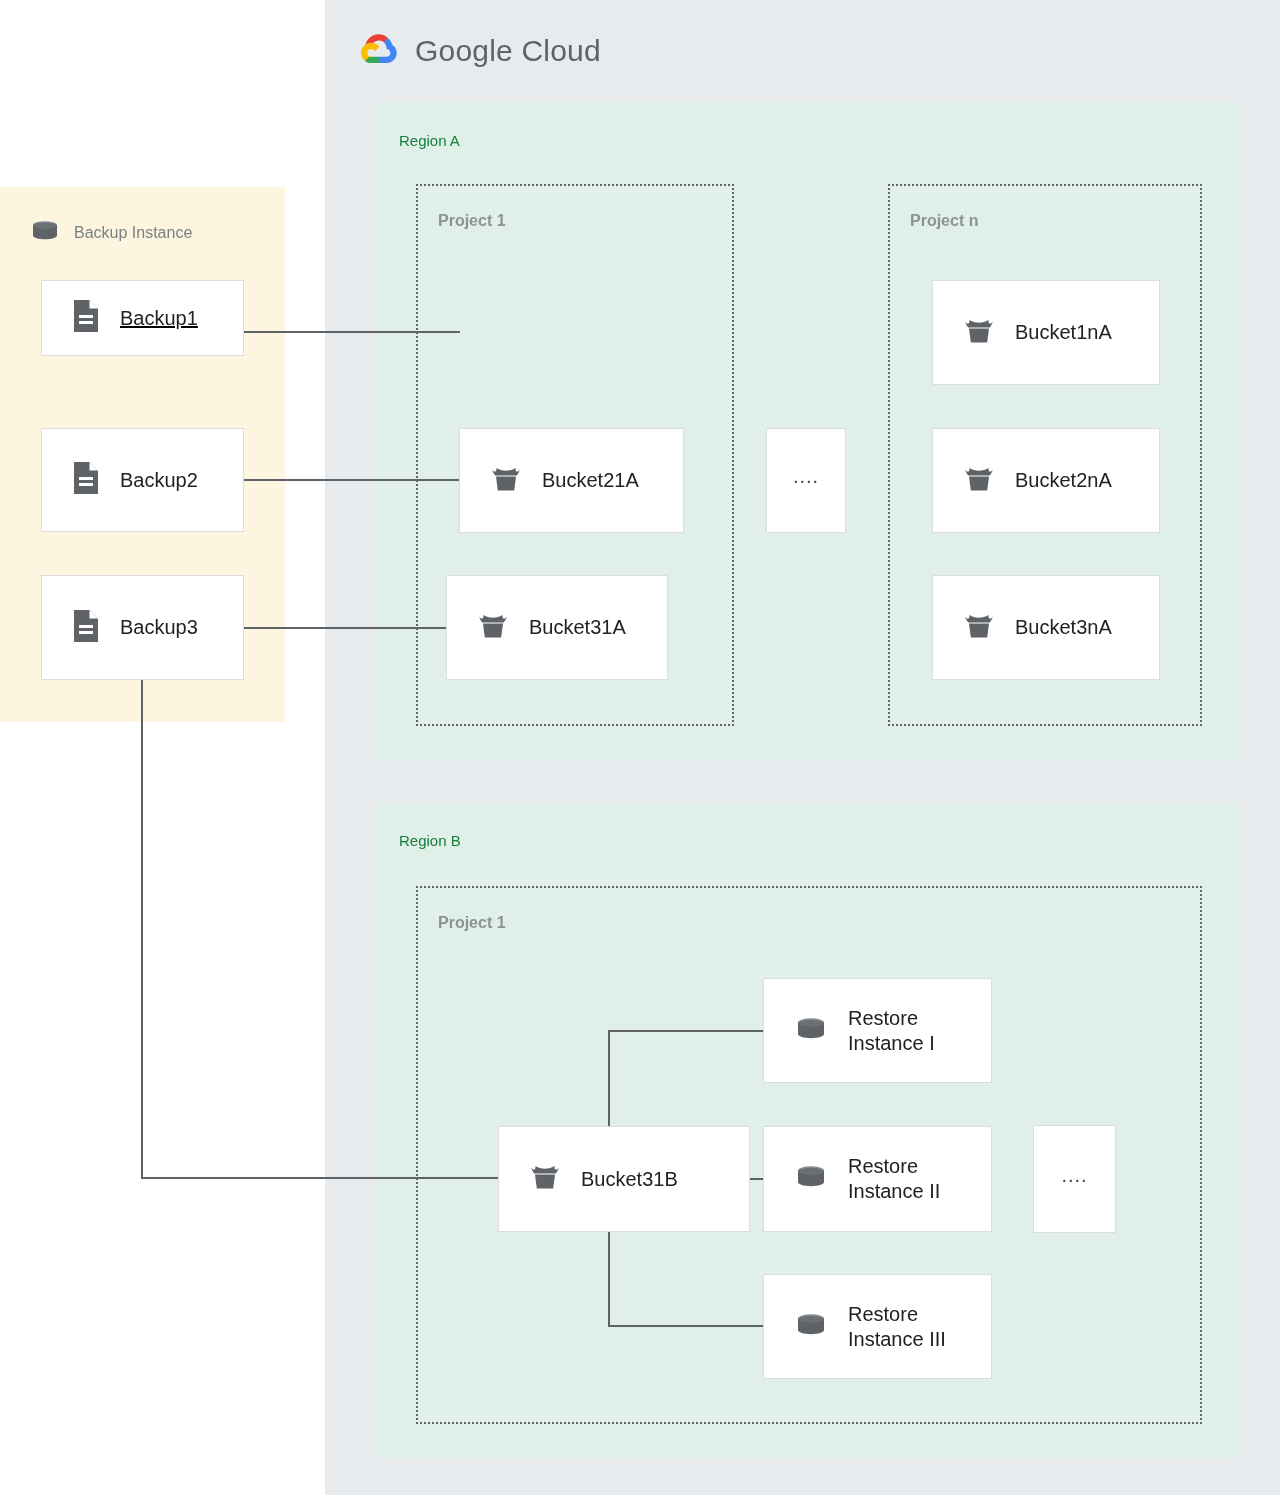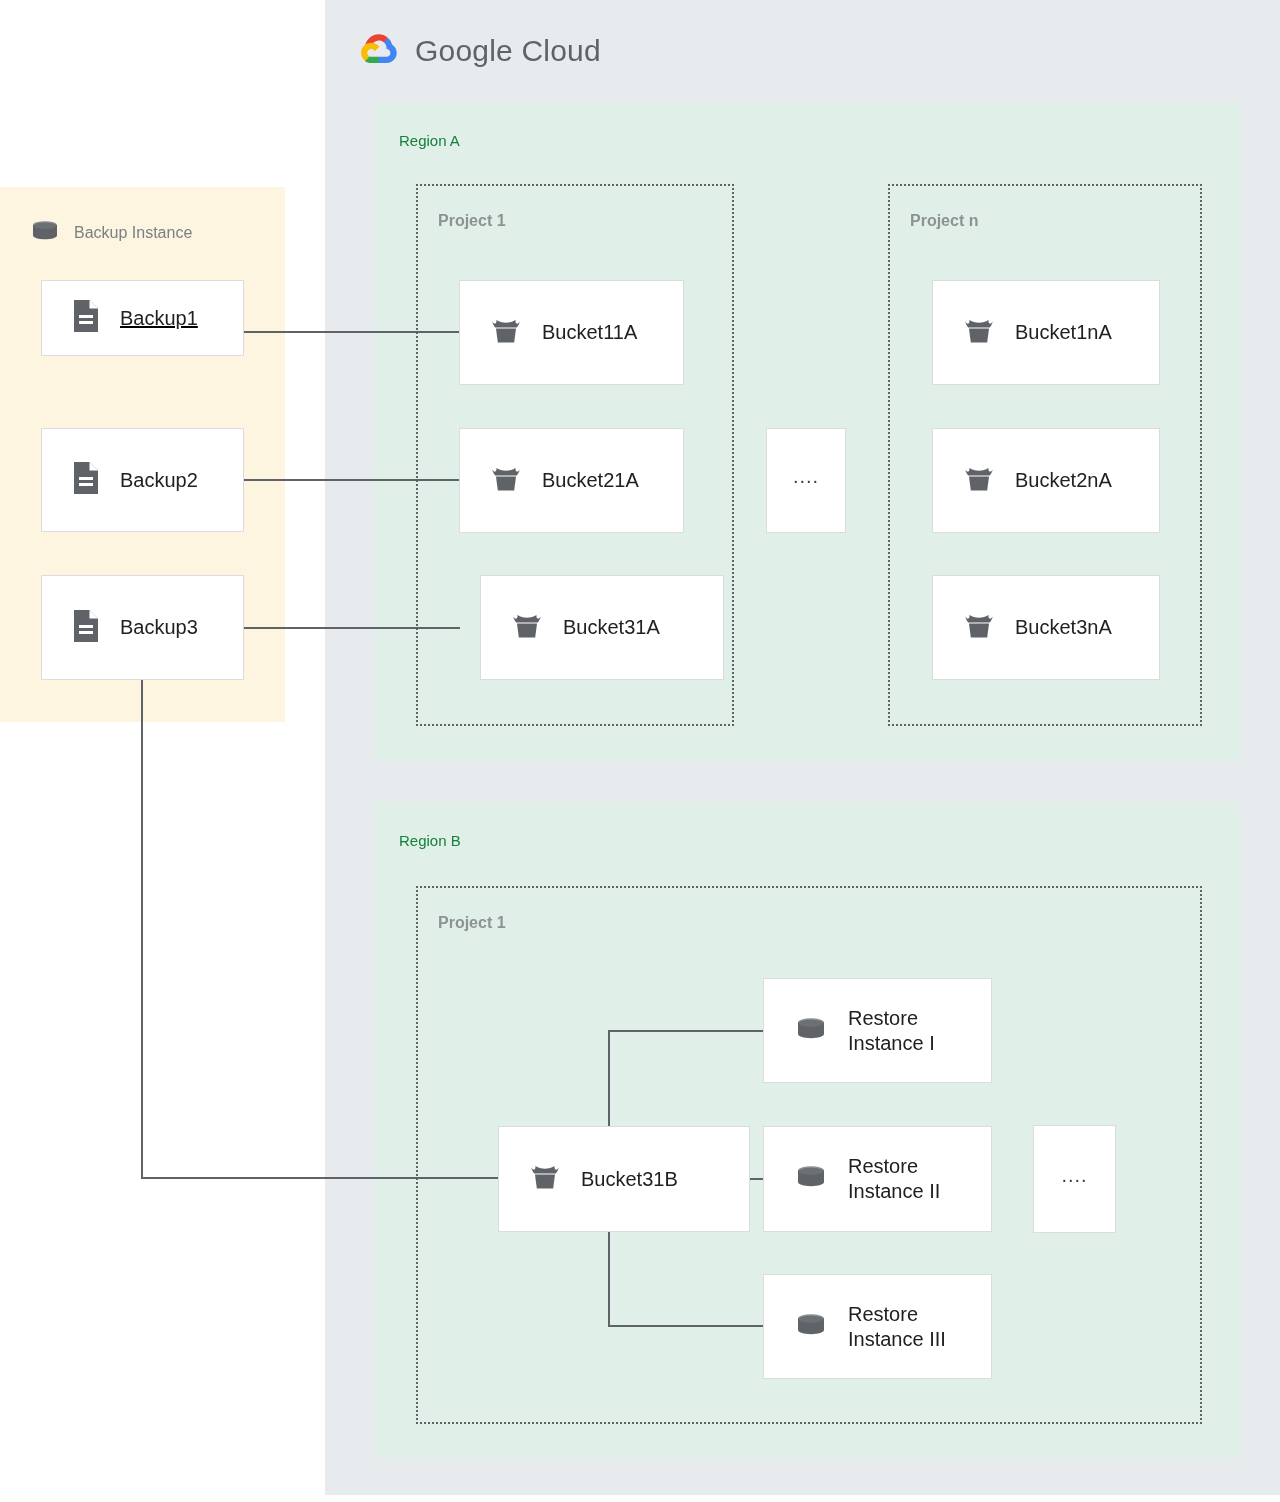--- a/index.html
+++ b/index.html
@@ -160,41 +160,32 @@
   </div>
 
   <div class="project-box" style="left:416px; top:184px; width:314px; height:538px;">
     <div class="project-title">Project 1</div>
   </div>
 
   <div class="project-box" style="left:888px; top:184px; width:310px; height:538px;">
     <div class="project-title">Project n</div>
   </div>
 
-  <div class="card with-icon" style="left:459px; top:280px; width:225px; height:105px;">
-    <span class="icon">
-      <svg width="36" height="34" viewBox="0 0 36 34">
-        <path d="M4 7.5 C4 7.5 5.8 12.2 7.2 13.4 L28.8 13.4 C30.2 12.2 32 7.5 32 7.5 C32 7.5 30.4 10.2 28.6 9.6 C27.2 9.1 27.5 5.8 27.5 5.8 C27.5 5.8 24.4 8.8 18 8.8 C11.6 8.8 8.5 5.8 8.5 5.8 C8.5 5.8 8.8 9.1 7.4 9.6 C5.6 10.2 4 7.5 4 7.5 Z" fill="#5f6368"></path>
-        <path d="M8 14.6 L28 14.6 L26.2 28.5 L9.8 28.5 Z" fill="#5f6368"></path>
-      </svg>
-    </span>
-    <span class="card-label">Bucket11A</span>
-  </div>
 
   <div class="card with-icon" style="left:459px; top:428px; width:225px; height:105px;">
     <span class="icon">
       <svg width="36" height="34" viewBox="0 0 36 34">
         <path d="M4 7.5 C4 7.5 5.8 12.2 7.2 13.4 L28.8 13.4 C30.2 12.2 32 7.5 32 7.5 C32 7.5 30.4 10.2 28.6 9.6 C27.2 9.1 27.5 5.8 27.5 5.8 C27.5 5.8 24.4 8.8 18 8.8 C11.6 8.8 8.5 5.8 8.5 5.8 C8.5 5.8 8.8 9.1 7.4 9.6 C5.6 10.2 4 7.5 4 7.5 Z" fill="#5f6368"></path>
         <path d="M8 14.6 L28 14.6 L26.2 28.5 L9.8 28.5 Z" fill="#5f6368"></path>
       </svg>
     </span>
     <span class="card-label">Bucket21A</span>
   </div>
 
-  <div class="card with-icon" style="left:480px; top:575px; width:244px; height:105px;">
+  <div class="card with-icon" style="left:446px; top:575px; width:222px; height:105px;">
     <span class="icon">
       <svg width="36" height="34" viewBox="0 0 36 34">
         <path d="M4 7.5 C4 7.5 5.8 12.2 7.2 13.4 L28.8 13.4 C30.2 12.2 32 7.5 32 7.5 C32 7.5 30.4 10.2 28.6 9.6 C27.2 9.1 27.5 5.8 27.5 5.8 C27.5 5.8 24.4 8.8 18 8.8 C11.6 8.8 8.5 5.8 8.5 5.8 C8.5 5.8 8.8 9.1 7.4 9.6 C5.6 10.2 4 7.5 4 7.5 Z" fill="#5f6368"></path>
         <path d="M8 14.6 L28 14.6 L26.2 28.5 L9.8 28.5 Z" fill="#5f6368"></path>
       </svg>
     </span>
     <span class="card-label">Bucket31A</span>
   </div>
 
   <div class="card dots" style="left:766px; top:428px; width:80px; height:105px;">

